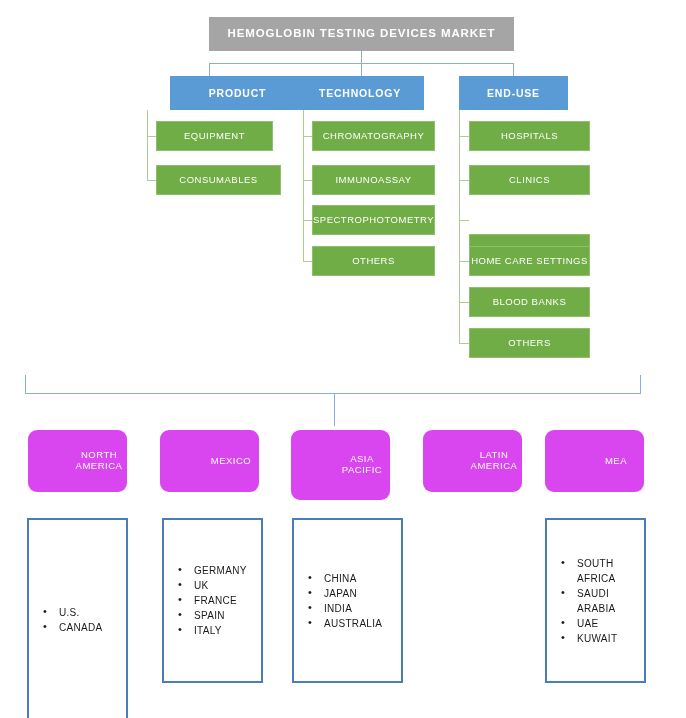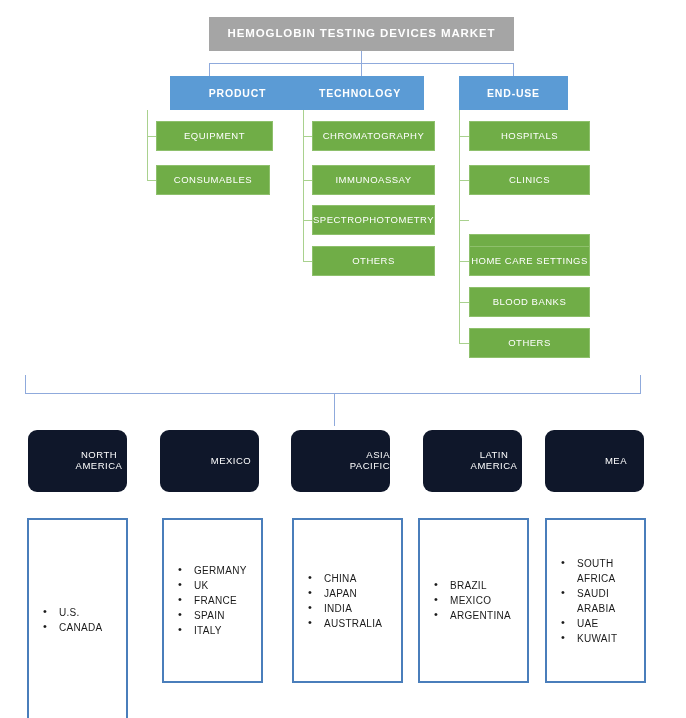--- a/index.html
+++ b/index.html
@@ -58,21 +58,21 @@
   .leaf-box {
     background: #70ad47;
     border: 1px solid #8ec06c;
     font-size: 9.5px;
     font-weight: normal;
     letter-spacing: 0.5px;
   }
 
   
   .region-box {
-    background: #0f172a;
+    background: #d946ef;
     border-radius: 9px;
     font-size: 9.5px;
     font-weight: normal;
     letter-spacing: 0.5px;
     padding-left: 43px;
   }
 
   
   .country-panel {
     position: absolute;
@@ -137,21 +137,21 @@
 
   <div class="box cat-box" style="left:296px; top:76px; width:128px; height:34px;">TECHNOLOGY</div>
 
   <div class="box cat-box" style="left:459px; top:76px; width:109px; height:34px;">END-USE</div>
 
   <div class="conn-green conn-v" style="left:147px; top:110px; height:71px;"></div>
   <div class="conn-green conn-h" style="left:147px; top:136px; width:9px;"></div>
   <div class="conn-green conn-h" style="left:147px; top:180px; width:9px;"></div>
 
   <div class="box leaf-box" style="left:156px; top:121px; width:117px; height:30px;">EQUIPMENT</div>
-  <div class="box leaf-box" style="left:156px; top:165px; width:114px; height:30px;">CONSUMABLES</div>
+  <div class="box leaf-box" style="left:156px; top:165px; width:125px; height:30px;">CONSUMABLES</div>
 
   <div class="conn-green conn-v" style="left:303px; top:110px; height:152px;"></div>
   <div class="conn-green conn-h" style="left:303px; top:136px; width:9px;"></div>
   <div class="conn-green conn-h" style="left:303px; top:180px; width:9px;"></div>
   <div class="conn-green conn-h" style="left:303px; top:220px; width:9px;"></div>
   <div class="conn-green conn-h" style="left:303px; top:261px; width:9px;"></div>
 
   <div class="box leaf-box" style="left:312px; top:121px; width:123px; height:30px;">CHROMATOGRAPHY</div>
   <div class="box leaf-box" style="left:312px; top:165px; width:123px; height:30px;">IMMUNOASSAY</div>
   <div class="box leaf-box" style="left:312px; top:205px; width:123px; height:30px;">SPECTROPHOTOMETRY</div>
@@ -173,21 +173,21 @@
   <div class="box leaf-box" style="left:469px; top:328px; width:121px; height:30px;">OTHERS</div>
 
   <div class="conn conn-v" style="left:25px; top:375px; height:19px;"></div>
   <div class="conn conn-h" style="left:25px; top:393px; width:616px;"></div>
   <div class="conn conn-v" style="left:640px; top:375px; height:19px;"></div>
   <div class="conn conn-v" style="left:334px; top:393px; height:33px;"></div>
 
   <div class="box region-box" style="left:28px; top:430px; width:99px; height:62px;">NORTH
 AMERICA</div>
   <div class="box region-box" style="left:160px; top:430px; width:99px; height:62px;">MEXICO</div>
-  <div class="box region-box" style="left:291px; top:430px; width:99px; height:62px;text-align:right;">ASIA PACIFIC</div>
+  <div class="box region-box" style="left:291px; top:430px; width:99px; height:70px;">ASIA PACIFIC</div>
   <div class="box region-box" style="left:423px; top:430px; width:99px; height:62px;">LATIN
 AMERICA</div>
   <div class="box region-box" style="left:545px; top:430px; width:99px; height:62px;">MEA</div>
 
   <div class="country-panel" style="left:27px; top:518px; width:101px; height:204px;">
     <ul>
         <li>U.S.</li>
         <li>CANADA</li>
       </ul>
   </div>
@@ -204,27 +204,20 @@
 
   <div class="country-panel" style="left:292px; top:518px; width:111px; height:165px;">
     <ul>
         <li>CHINA</li>
         <li>JAPAN</li>
         <li>INDIA</li>
         <li>AUSTRALIA</li>
       </ul>
   </div>
 
-  <div class="country-panel" style="left:418px; top:518px; width:111px; height:165px;">
-    <ul>
-        <li>BRAZIL</li>
-        <li>MEXICO</li>
-        <li>ARGENTINA</li>
-      </ul>
-  </div>
 
   <div class="country-panel" style="left:545px; top:518px; width:101px; height:165px;">
     <ul>
         <li>SOUTH AFRICA</li>
         <li>SAUDI ARABIA</li>
         <li>UAE</li>
         <li>KUWAIT</li>
       </ul>
   </div>
 

